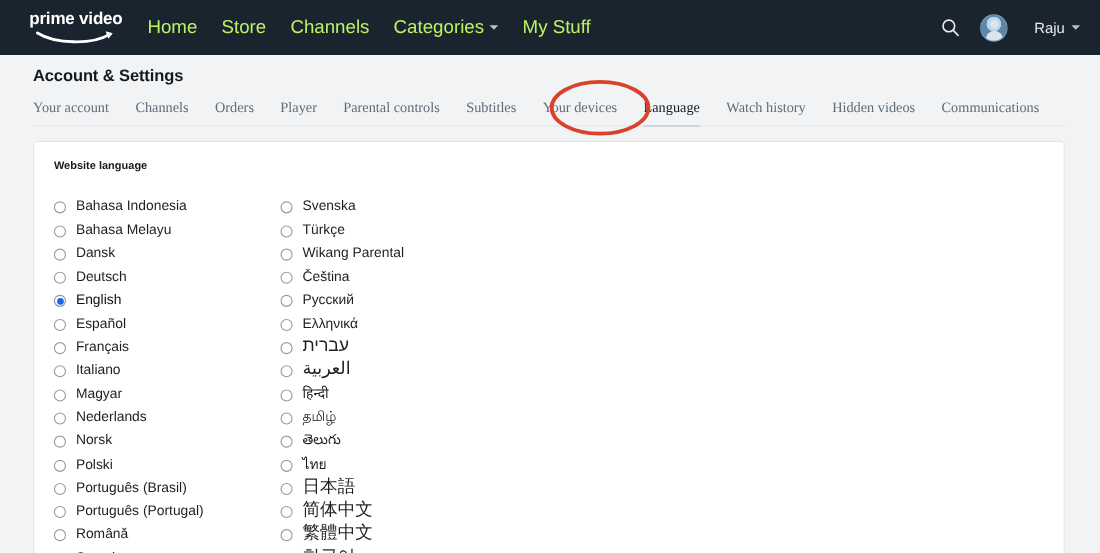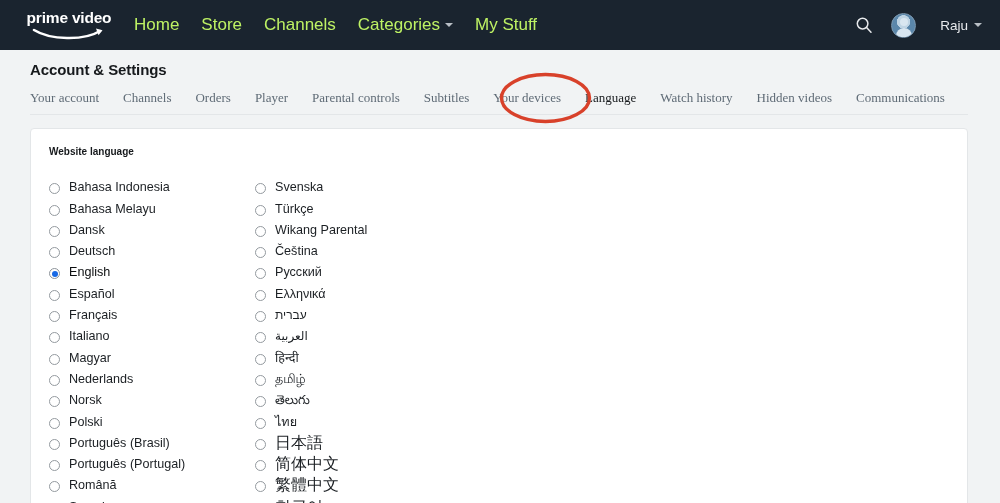--- a/index.html
+++ b/index.html
@@ -184,21 +184,21 @@
     border-radius: 50%;
     background: #1768e5;
   }
   .lang-label {
     font-size: 12.6px;
     color: #1b1f23;
     white-space: nowrap;
     line-height: 14px;
   }
   .lang-row.selected .lang-label { color: #0b0d0f; }
-  .lang-label.rtl { direction: rtl; font-size: 12px; }
+  .lang-label.rtl { direction: rtl; font-size: 16px; }
   .lang-label.cjk { font-size: 16px; }
 </style>
 </head>
 <body>
 
 <div id="topnav">
 
   <div id="logo-wrap">
     <span id="logo-text">prime video</span>
     <svg id="logo-smile" width="74" height="13" viewBox="0 0 74 13">

